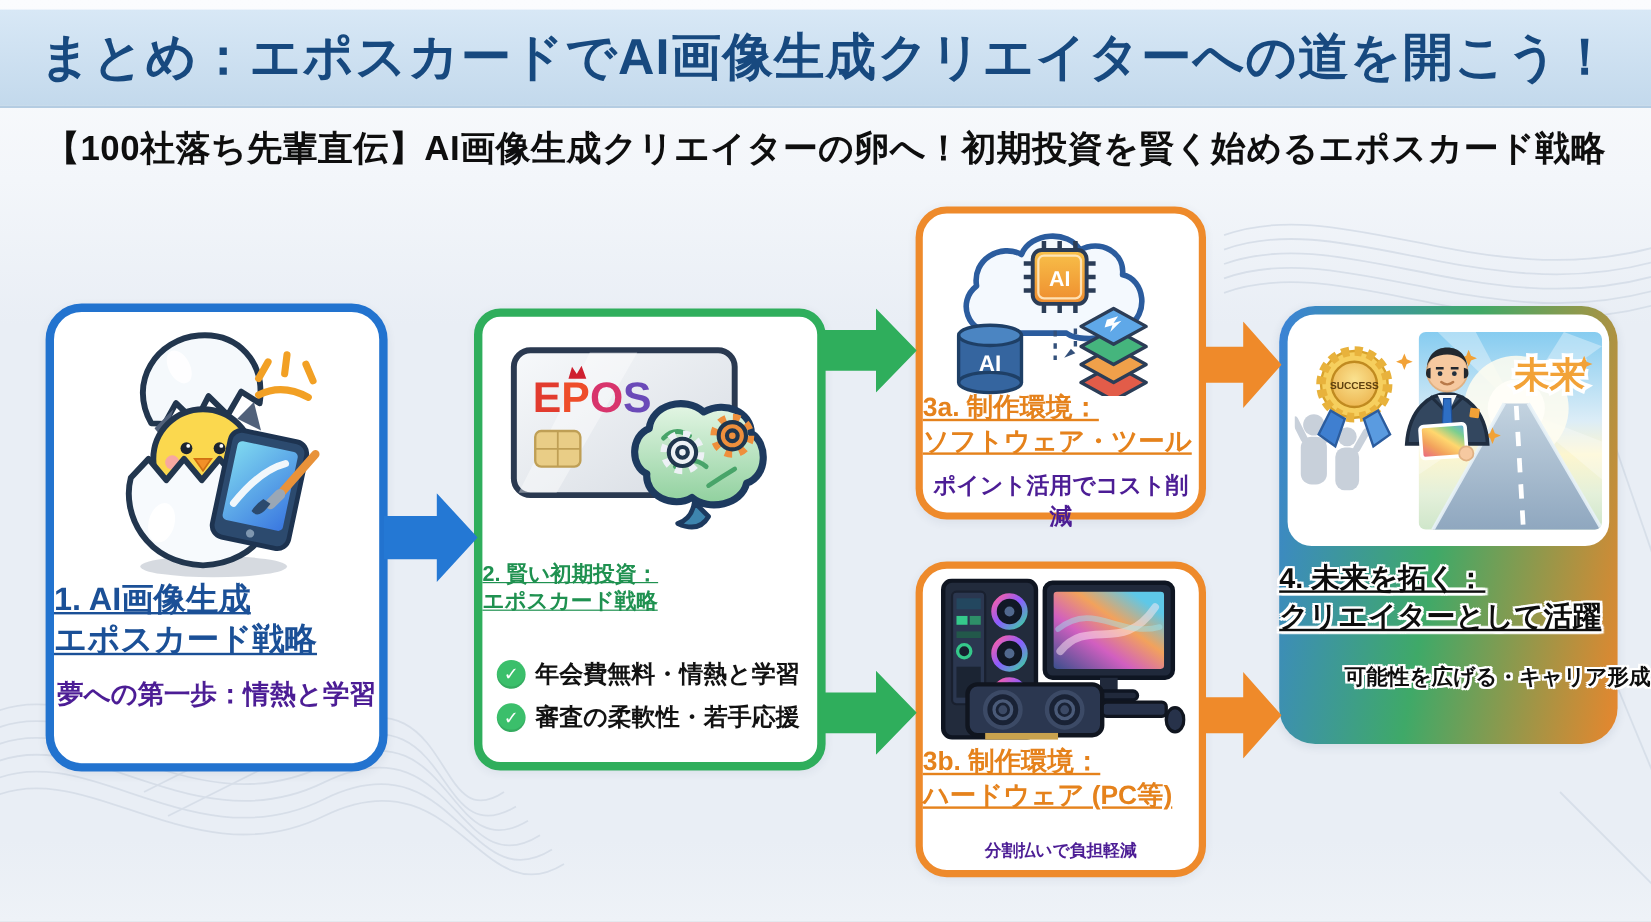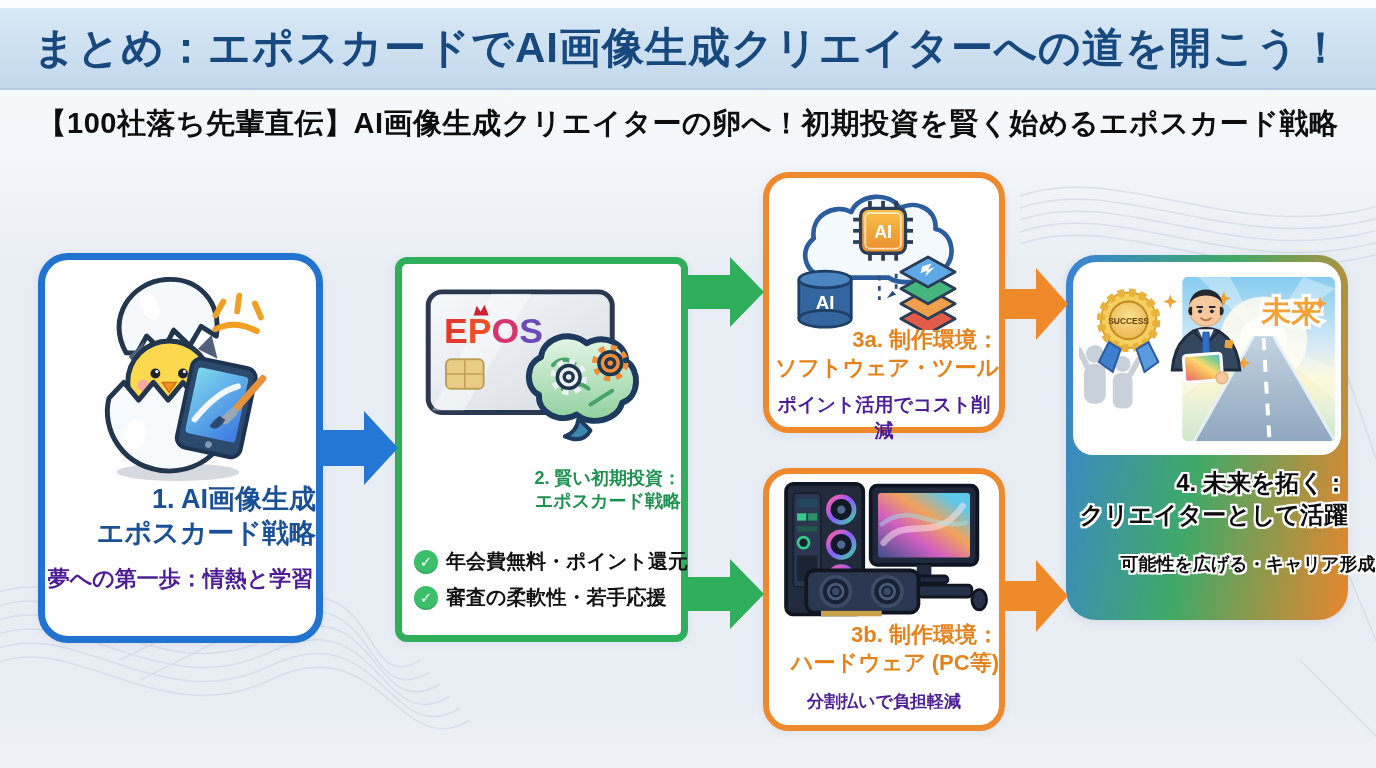--- a/index.html
+++ b/index.html
@@ -13,45 +13,45 @@
   .banner{position:absolute;left:0;top:8px;width:100%;height:82px;
     background:linear-gradient(180deg,#d8e8f6,#c3d9ec);border-bottom:2px solid #b4cce2;
     display:flex;align-items:center;justify-content:center;}
   .banner h1{margin:0;font-size:42px;font-weight:800;color:#17497f;letter-spacing:1px;}
 
   .subtitle{position:absolute;left:0;top:104px;width:100%;text-align:center;
     font-size:29px;font-weight:900;color:#0e0e0e;letter-spacing:0.5px;}
 
   .box{position:absolute;background:#fff;box-shadow:0 2px 8px rgba(40,60,90,.07);}
   #box1{left:38px;top:253px;width:285px;height:390px;border:7px solid #2273cf;border-radius:30px;}
-  #box2{left:395px;top:257px;width:293px;height:385px;border:7px solid #2fae5c;border-radius:12px;}
+  #box2{left:395px;top:257px;width:293px;height:385px;border:7px solid #2fae5c;border-radius:22px;}
   #box3a{left:763px;top:172px;width:242px;height:261px;border:6px solid #ee8a2b;border-radius:26px;}
   #box3b{left:763px;top:468px;width:242px;height:263px;border:6px solid #ee8a2b;border-radius:26px;}
   #box4{position:absolute;left:1066px;top:255px;width:282px;height:365px;border-radius:30px;
     background:linear-gradient(100deg,#3b82d8 0%,#3fa968 48%,#e8862d 100%);padding:7px;
     box-shadow:0 2px 8px rgba(40,60,90,.1);}
   #box4 .photo{position:relative;width:100%;height:193px;background:#fff;border-radius:23px 23px 20px 20px;
     display:flex;align-items:center;justify-content:center;overflow:hidden;}
 
   .illo{position:absolute;left:50%;transform:translateX(-50%);}
   #box1 .illo{top:10px;}
   #box2 .illo{top:16px;}
   #box3a .illo{top:6px;}
   #box3b .illo{top:8px;}
 
-  .box-title{position:absolute;left:0;width:100%;text-align:right;font-weight:800;line-height:1.27;}
+  .box-title{position:absolute;left:0;width:100%;text-align:left;font-weight:800;line-height:1.27;text-decoration:underline;}
   .box-title span{display:block;}
   #box1 .box-title{top:222px;font-size:27px;color:#1b5097;}
   #box2 .box-title{top:203px;font-size:18px;color:#1f9150;}
   #box3a .box-title{top:148px;font-size:22px;color:#e5821c;}
   #box3b .box-title{top:147px;font-size:22px;color:#e5821c;}
   .box-caption{position:absolute;left:0;width:100%;text-align:center;font-weight:800;color:#4c1d95;}
   #box1 .box-caption{top:304px;font-size:22px;}
   #box3a .box-caption{top:214px;font-size:19px;}
-  #box3b .box-caption{top:216px;font-size:17px;}
+  #box3b .box-caption{top:226px;font-size:14px;}
 
   .checks{position:absolute;left:12px;top:284px;display:flex;flex-direction:column;gap:9px;}
   .check-row{display:flex;align-items:center;gap:8px;font-size:20px;font-weight:800;color:#121212;white-space:nowrap;}
   .check-icon{width:24px;height:24px;border-radius:50%;background:#3bbf6b;color:#fff;
     display:flex;align-items:center;justify-content:center;font-size:15px;font-weight:bold;flex:0 0 24px;
     box-shadow:inset 0 -2px 0 rgba(0,0,0,.1);}
 
   .halo{text-shadow:-2px -2px 0 #fff,2px -2px 0 #fff,-2px 2px 0 #fff,2px 2px 0 #fff,
     0 -2px 0 #fff,0 2px 0 #fff,-2px 0 0 #fff,2px 0 0 #fff;}
   #box4 .box-title{top:212px;font-size:24px;font-weight:900;color:#0d0d0d;line-height:1.32;}
@@ -176,21 +176,21 @@
         </g>
       </g>
     </svg>
     <div class="box-title">
       <span>2. 賢い初期投資：</span>
       <span>エポスカード戦略</span>
     </div>
     <div class="checks">
       <div class="check-row">
         <span class="check-icon">✓</span>
-        <span>年会費無料・ポイント還元</span>
+        <span>年会費無料・情熱と学習</span>
       </div>
       <div class="check-row">
         <span class="check-icon">✓</span>
         <span>審査の柔軟性・若手応援</span>
       </div>
     </div>
   </div>
 
   <div class="box" id="box3a">
     <svg class="illo" width="198" height="146" viewBox="0 0 210 156">

